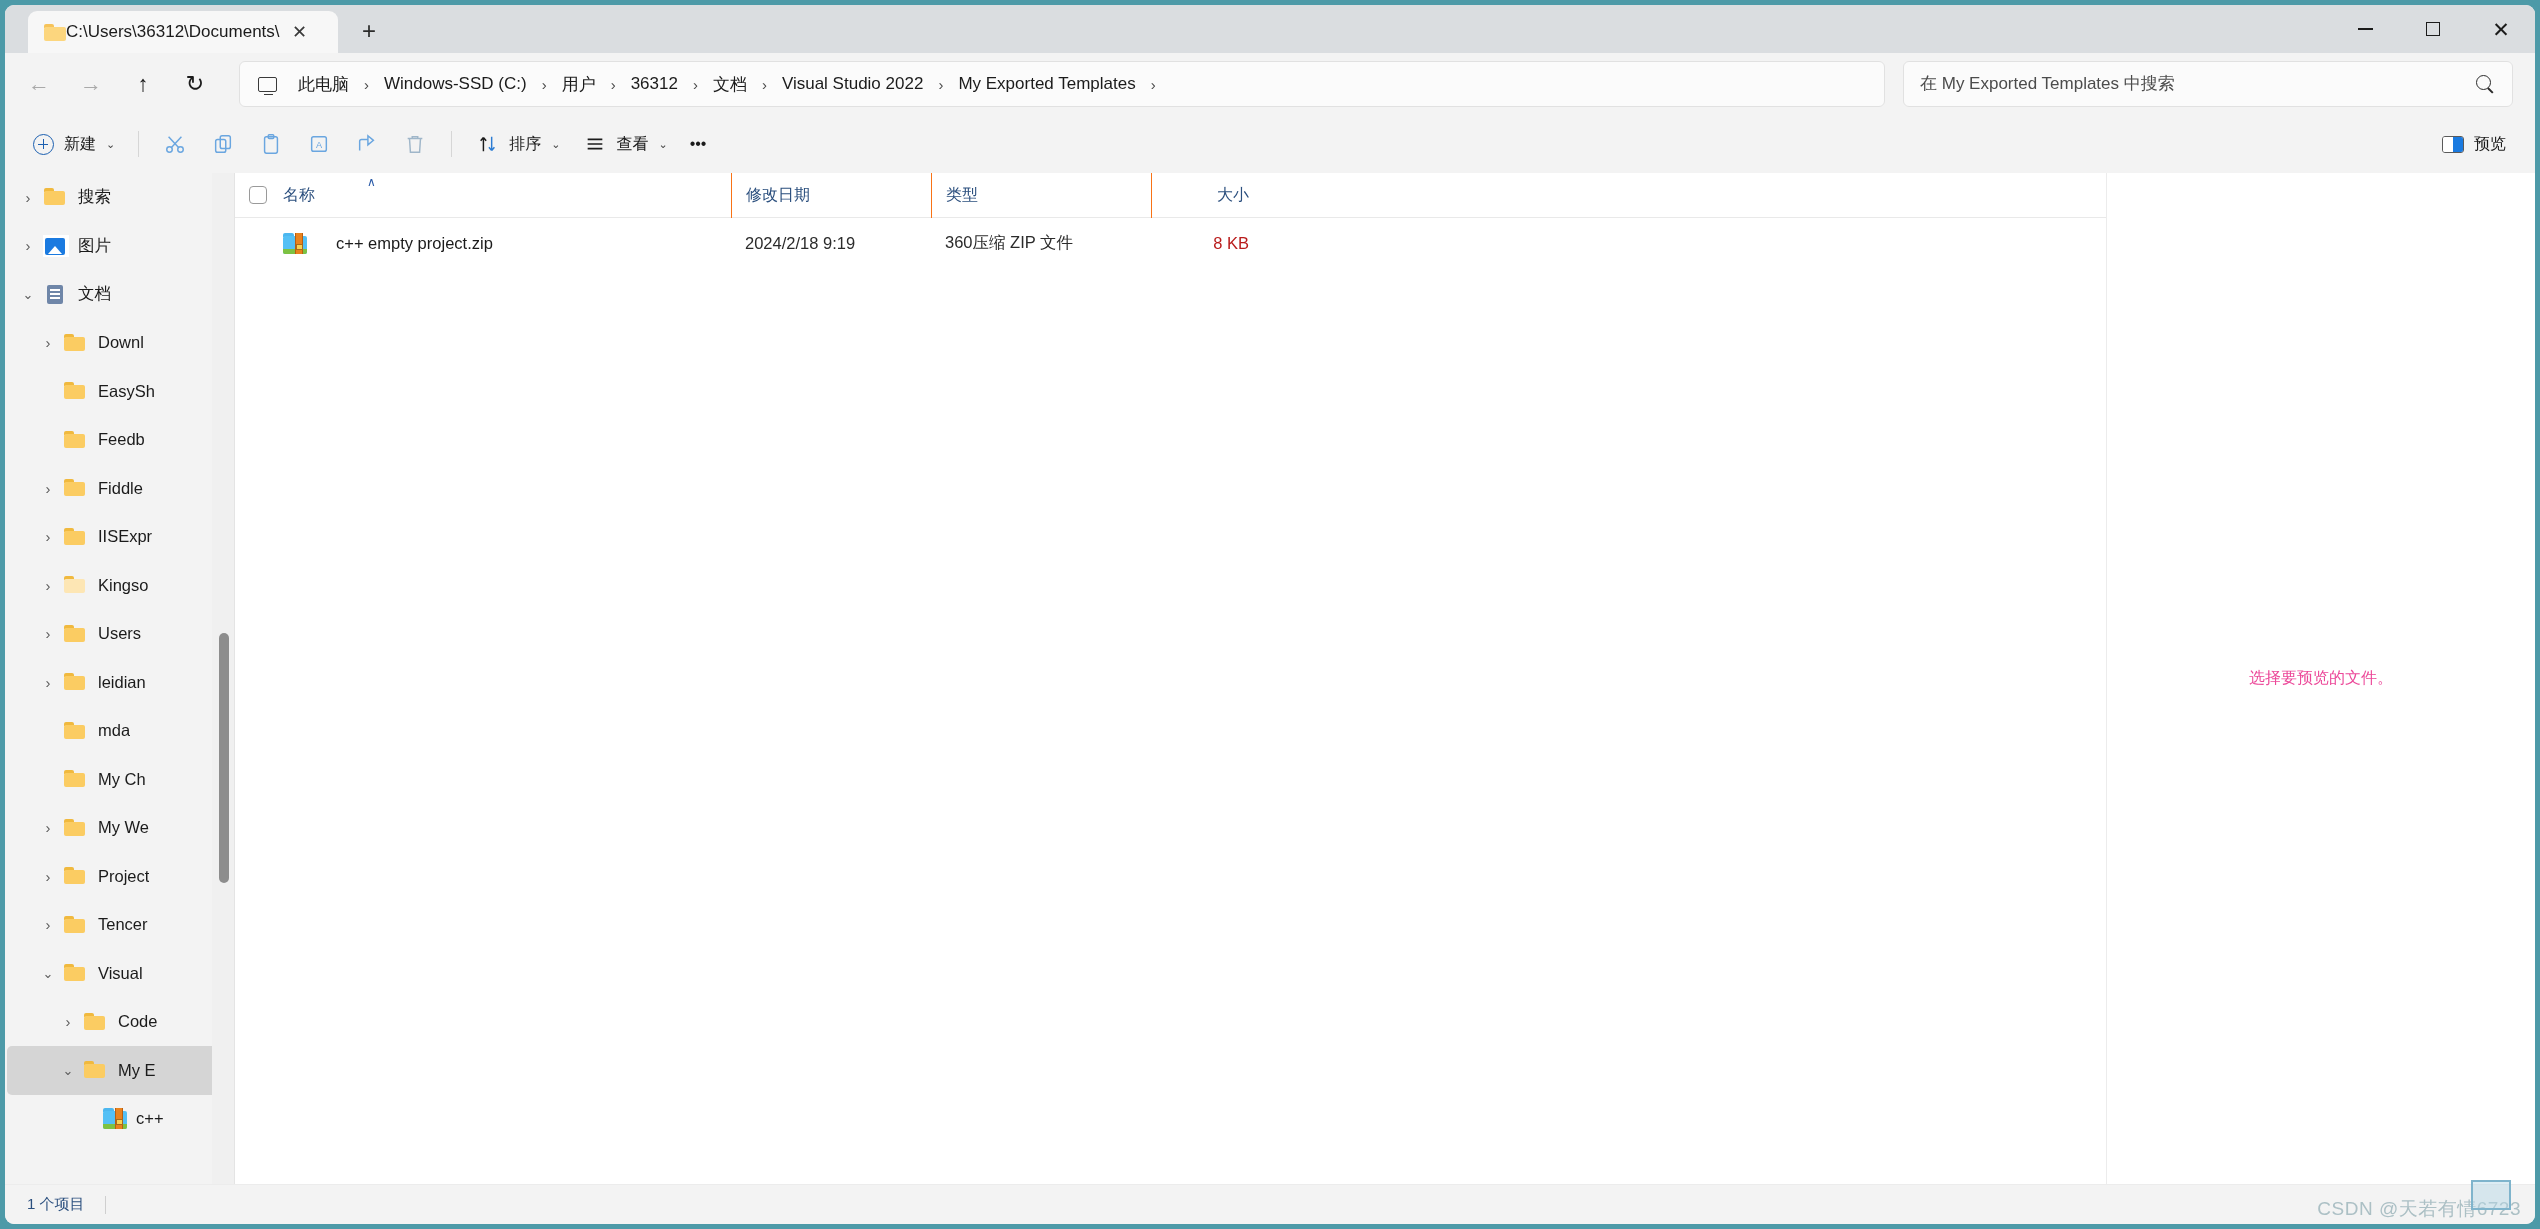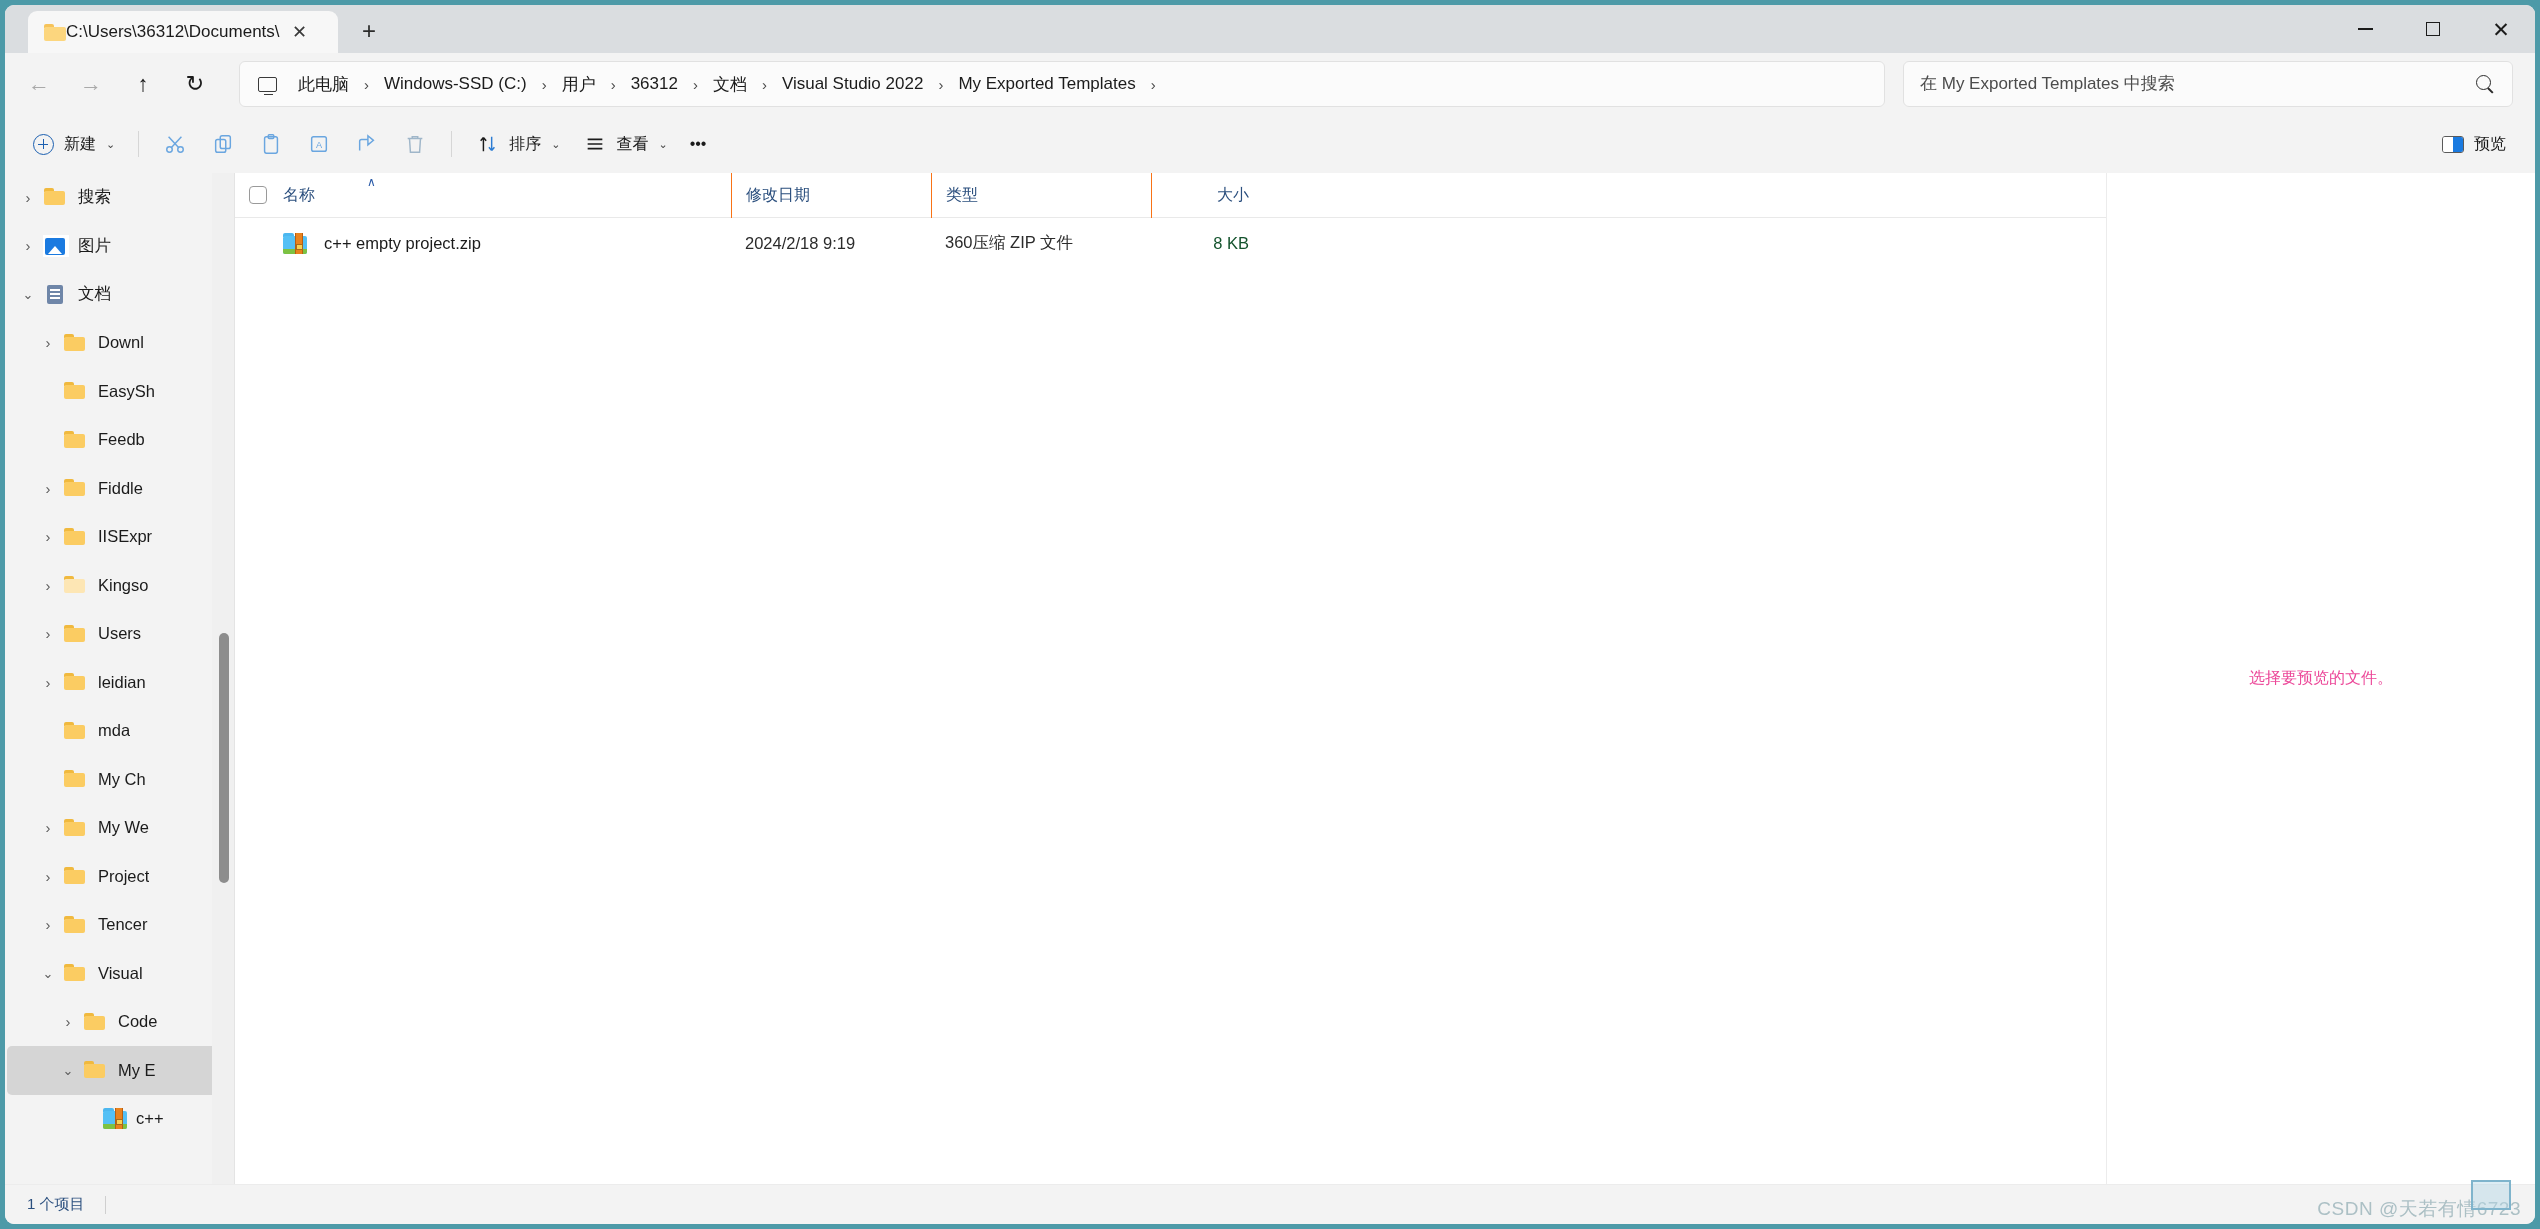--- a/index.html
+++ b/index.html
@@ -350,24 +350,24 @@
   .col.first { border-left: none; padding-left: 2px; }
   .col-name { width: 450px; }
   .col-date { width: 200px; }
   .col-type { width: 220px; }
   .col-size { width: 120px; justify-content: flex-end; padding-right: 22px; }
   .frow {
     height: 50px; display: flex; align-items: center;
     font-size: 16.5px; color: #1b1b1b;
   }
   .fcell { display: flex; align-items: center; height: 50px; }
-  .fname { width: 450px; padding-left: 2px; gap: 8px; }
+  .fname { width: 450px; padding-left: 2px; gap: 20px; }
   .fdate { width: 200px; padding-left: 14px; color: #2b2b2b; }
   .ftype { width: 220px; padding-left: 14px; color: #2b2b2b; }
-  .fsize { width: 120px; justify-content: flex-end; padding-right: 22px; color: #14532d; }
+  .fsize { width: 120px; justify-content: flex-end; padding-right: 22px; color: #b91c1c; }
   .listblank { flex: 1; }
 
   
   .previewpane {
     width: 428px; flex-shrink: 0;
     background: #fff;
     display: flex; align-items: center; justify-content: center;
   }
   .preview-msg { font-size: 16px; color: #ec4899; }
 

